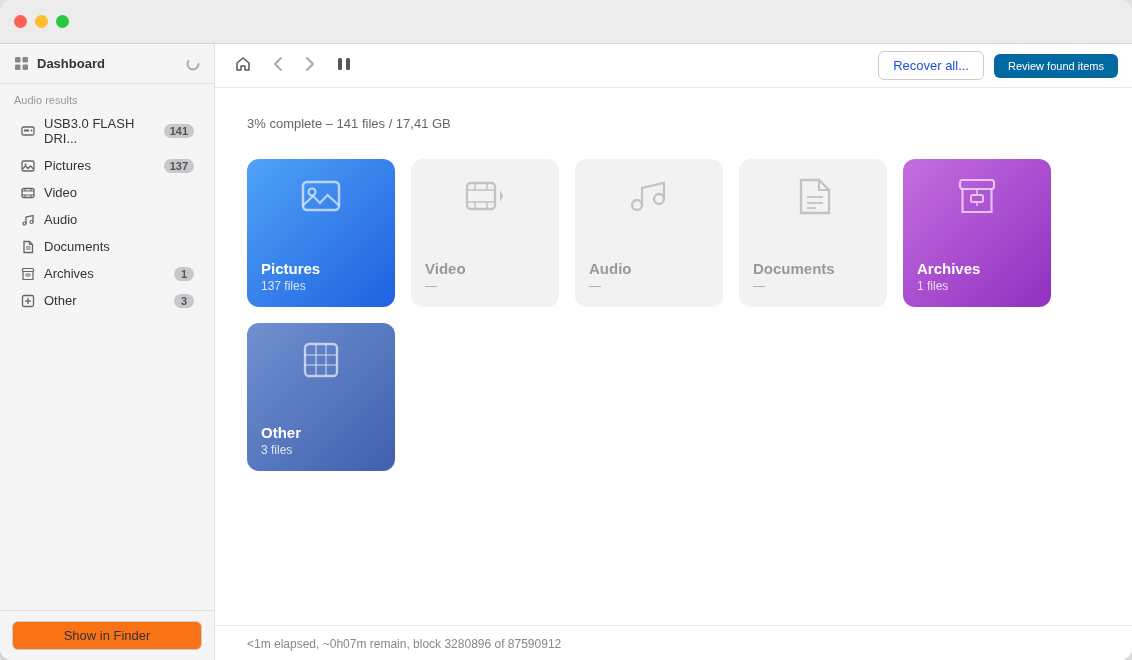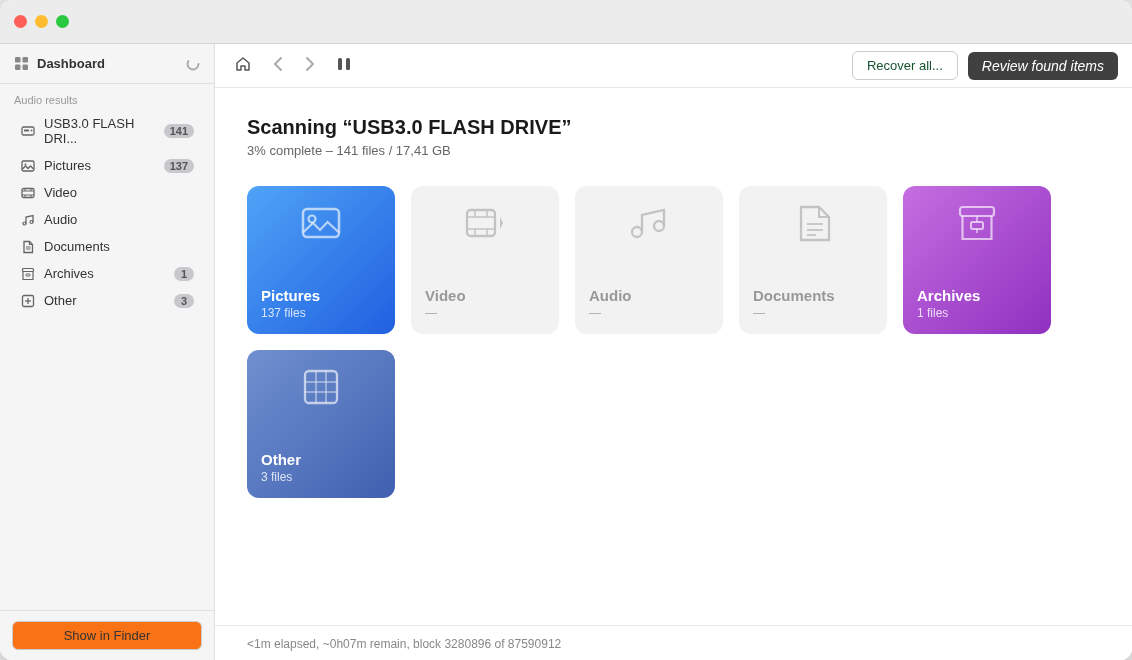--- a/index.html
+++ b/index.html
@@ -166,33 +166,32 @@
       color: #555;
       padding: 4px 6px;
     }
     .topbar-spacer { flex: 1; }
     .recover-all-btn {
       padding: 6px 14px;
       background: #fff;
       border: 1px solid #ccc;
       border-radius: 6px;
       font-size: 13px;
-      color: #14532d;
+      color: #1d4ed8;
       cursor: pointer;
     }
     .review-btn {
       padding: 6px 14px;
-      background: #404040;
+      background: #0369a1;
       border: none;
       border-radius: 6px;
-      font-size: 14px;
+      font-size: 11px;
       color: #fff;
       cursor: pointer;
       font-weight: 500;
-      font-style: italic;
     }
     
     .scan-content {
       flex: 1;
       padding: 28px 32px 12px;
       overflow-y: auto;
     }
     .scan-title {
       font-size: 20px;
       font-weight: 700;
@@ -429,21 +428,20 @@
             <rect x="1" y="2" width="4" height="12" rx="1.5" fill="#555"></rect>
             <rect x="9" y="2" width="4" height="12" rx="1.5" fill="#555"></rect>
           </svg>
         </button>
         <div class="topbar-spacer"></div>
         <button class="recover-all-btn">Recover all...</button>
         <button class="review-btn">Review found items</button>
       </div>
 
       <div class="scan-content">
-        <div class="scan-title">Scanning “USB3.0 FLASH DRIVE”</div>
         <div class="scan-subtitle">3% complete – 141 files / 17,41 GB</div>
 
         <div class="file-grid">
 
           <div class="file-card file-card-pictures">
             <span class="file-card-icon icon-svg">
               <svg width="42" height="42" viewBox="0 0 42 42" fill="none">
                 <rect x="3" y="7" width="36" height="28" rx="4" stroke="rgba(255,255,255,0.75)" stroke-width="2.5" fill="none"></rect>
                 <circle cx="12" cy="17" r="3.5" stroke="rgba(255,255,255,0.75)" stroke-width="2.2" fill="none"></circle>
                 <path d="M3.5 30L13 21L20 28L27.5 20L38.5 30" stroke="rgba(255,255,255,0.75)" stroke-width="2.2" stroke-linecap="round" fill="none"></path>

